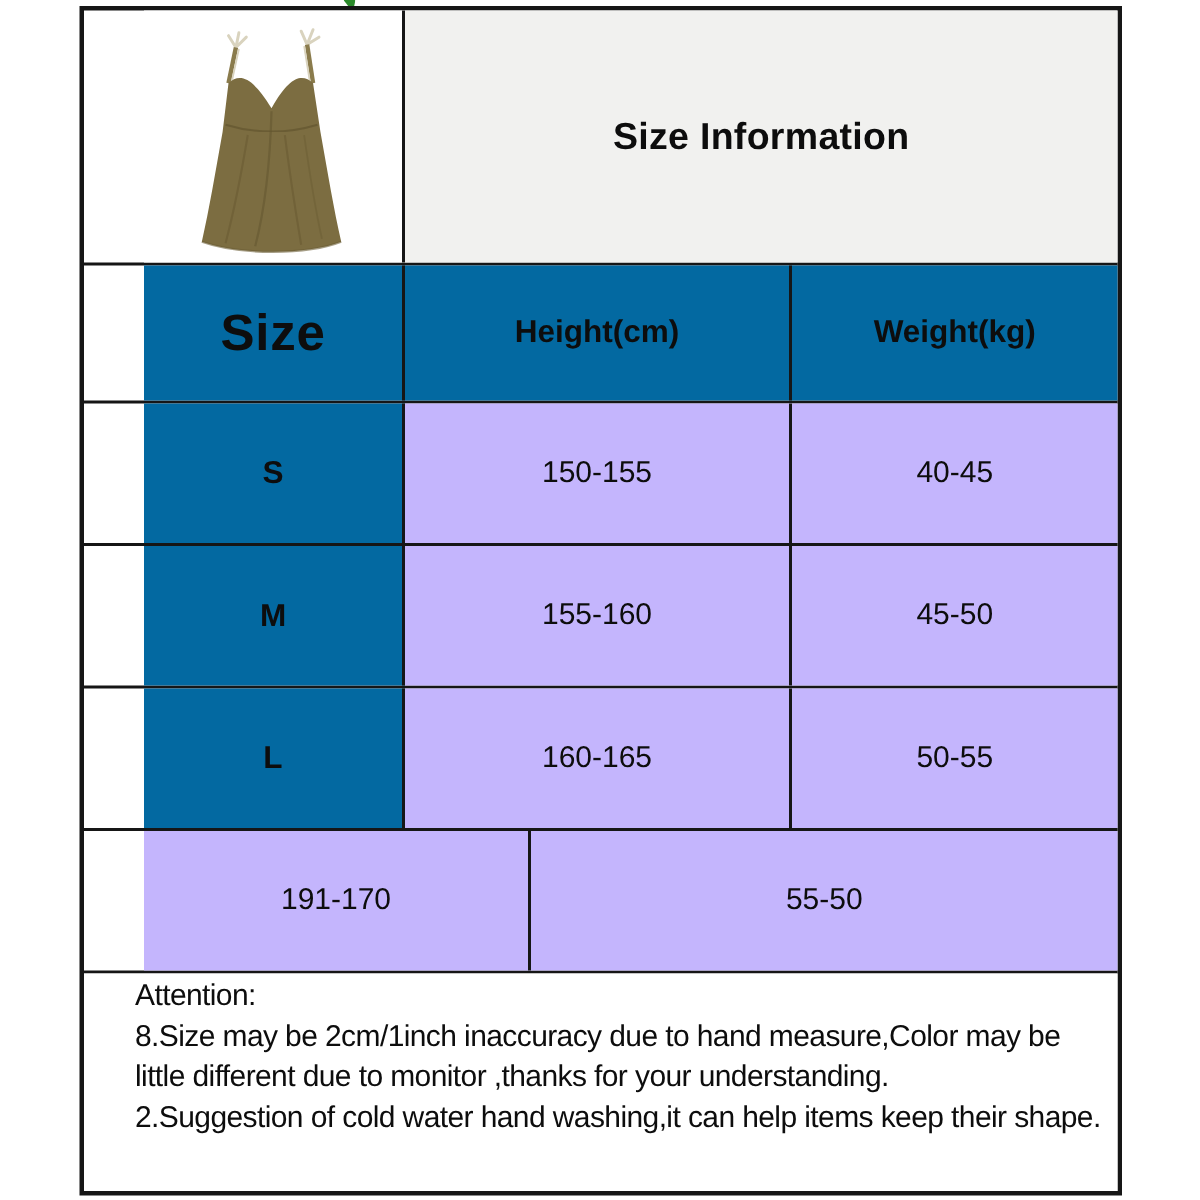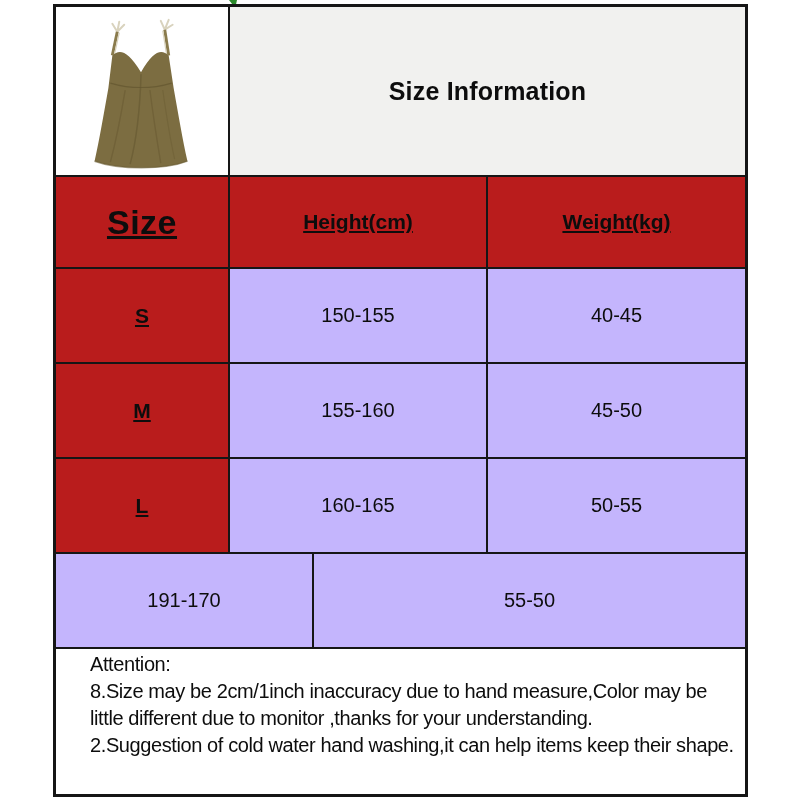--- a/index.html
+++ b/index.html
@@ -5,34 +5,34 @@
   html,body{margin:0;padding:0;background:#ffffff;}
   .page{
     position:relative;width:800px;height:800px;background:#ffffff;overflow:hidden;
     font-family:"Liberation Sans","DejaVu Sans",sans-serif;color:#0d0d0d;
   }
   .size-table{
     position:absolute;left:53px;top:4px;width:695px;height:793px;
     border:3px solid #161616;box-sizing:border-box;
     display:flex;flex-direction:column;background:#ffffff;
   }
-  .row{display:flex;box-sizing:border-box;border-bottom:2px solid #161616;flex:0 0 auto;}
+  .row{display:flex;box-sizing:border-box;border-bottom:2px solid #161616;flex:0 0 auto;padding-left:40px;}
   .row:last-child{border-bottom:none;padding-left:34px;}
   .cell{box-sizing:border-box;display:flex;align-items:center;justify-content:center;}
   .vline{border-right:2px solid #161616;}
 
   .row-top{height:170px;}
   .img-cell{width:174px;background:#ffffff;}
   .title-cell{flex:1;background:#f1f1ef;font-weight:bold;font-size:25px;letter-spacing:0.2px;}
 
   .row-head{height:92px;}
   .col1{width:174px;}
   .col2{width:258px;}
   .col3{flex:1;}
-  .head-bg{background:#b91c1c;text-decoration:underline;}
+  .head-bg{background:#0369a1;}
   .light-bg{background:#c4b5fd;}
   .size-head{font-weight:bold;font-size:34px;letter-spacing:0.5px;}
   .col-head{font-weight:bold;font-size:21px;}
 
   .data-row{height:95px;}
   .size-label{font-weight:bold;font-size:21px;}
   .data-val{font-size:20px;}
 
   .attention-row{flex:1;background:#ffffff;display:block;padding:2px 6px 0 4px;}
   .attention-row p{margin:0;font-size:20px;line-height:27px;letter-spacing:-0.4px;}

